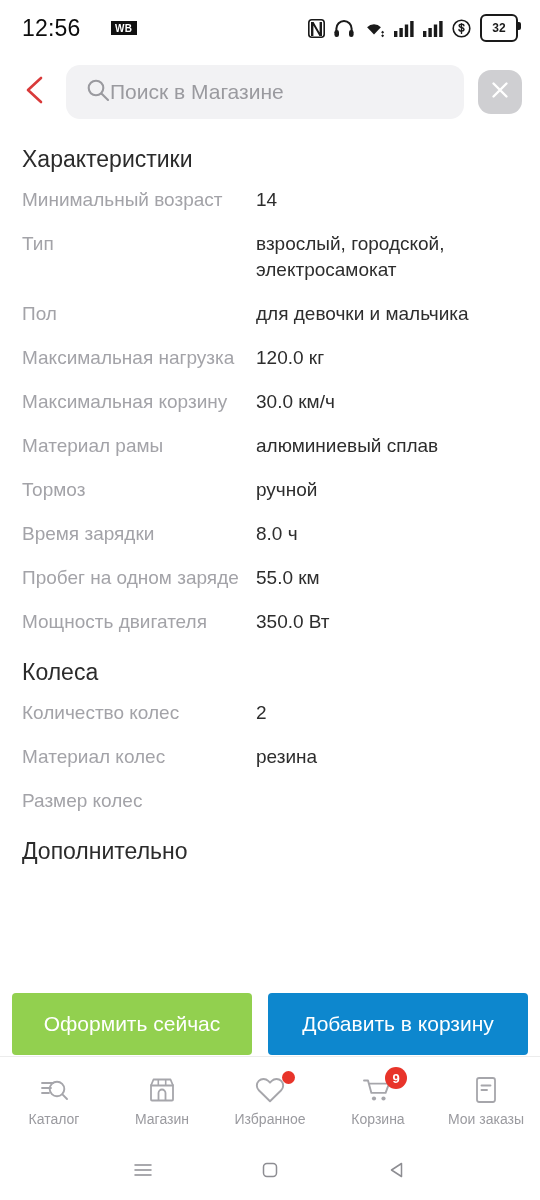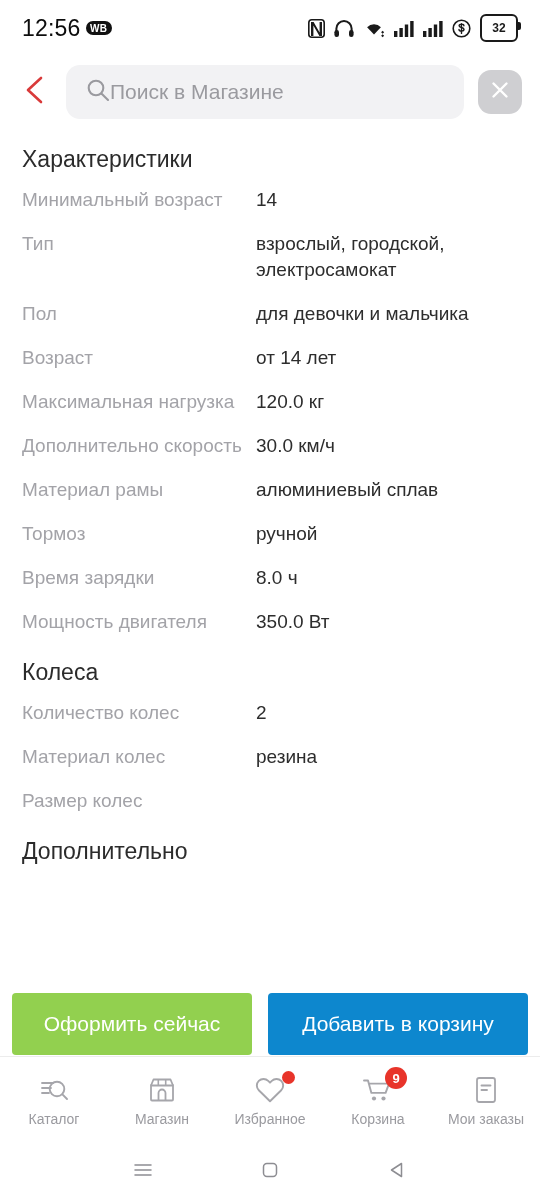--- a/index.html
+++ b/index.html
@@ -11,24 +11,24 @@
   }
   body { position:relative; }
 
   
   .statusbar {
     height:56px; width:100%;
     display:flex; align-items:center;
     padding:0 22px;
     background:#fff;
   }
-  .sb-left { display:flex; align-items:center; gap:5px; }
+  .sb-left { display:flex; align-items:center; gap:30px; }
   .sb-time { font-size:23px; font-weight:500; color:#0d0d0d; letter-spacing:.2px; }
   .wb-badge {
-    width:26px; height:14px; border-radius:12px; background:#111;
+    width:26px; height:14px; border-radius:0; background:#111;
     color:#fff; font-size:10px; font-weight:700;
     display:flex; align-items:center; justify-content:center;
     letter-spacing:.3px;
   }
   .sb-right { margin-left:auto; display:flex; align-items:center; gap:9px; }
   .sb-right svg { display:block; }
   .batt {
     width:38px; height:28px; border:2px solid #1a1a1a; border-radius:6px;
     position:relative; display:flex; align-items:center; justify-content:center;
   }
@@ -220,42 +220,42 @@
   </div>
   <div class="spec-row">
     <div class="spec-label">Тип</div>
     <div class="spec-value">взрослый, городской, электросамокат</div>
   </div>
   <div class="spec-row">
     <div class="spec-label">Пол</div>
     <div class="spec-value">для девочки и мальчика</div>
   </div>
   <div class="spec-row">
-    <div class="spec-label">Возраст</div>
-    <div class="spec-value">от 14 лет</div>
-  </div>
-  <div class="spec-row">
     <div class="spec-label">Максимальная нагрузка</div>
     <div class="spec-value">120.0 кг</div>
   </div>
   <div class="spec-row">
-    <div class="spec-label">Дополнительно скорость</div>
+    <div class="spec-label">Максимальная корзину</div>
     <div class="spec-value">30.0 км/ч</div>
   </div>
   <div class="spec-row">
     <div class="spec-label">Материал рамы</div>
     <div class="spec-value">алюминиевый сплав</div>
   </div>
   <div class="spec-row">
     <div class="spec-label">Тормоз</div>
     <div class="spec-value">ручной</div>
   </div>
   <div class="spec-row">
     <div class="spec-label">Время зарядки</div>
     <div class="spec-value">8.0 ч</div>
+  </div>
+  <div class="spec-row">
+    <div class="spec-label">Пробег на одном заряде</div>
+    <div class="spec-value">55.0 км</div>
   </div>
   <div class="spec-row">
     <div class="spec-label">Мощность двигателя</div>
     <div class="spec-value">350.0 Вт</div>
   </div>
 
   <h2 class="sec-title tight">Колеса</h2>
   <div class="spec-row">
     <div class="spec-label">Количество колес</div>
     <div class="spec-value">2</div>

